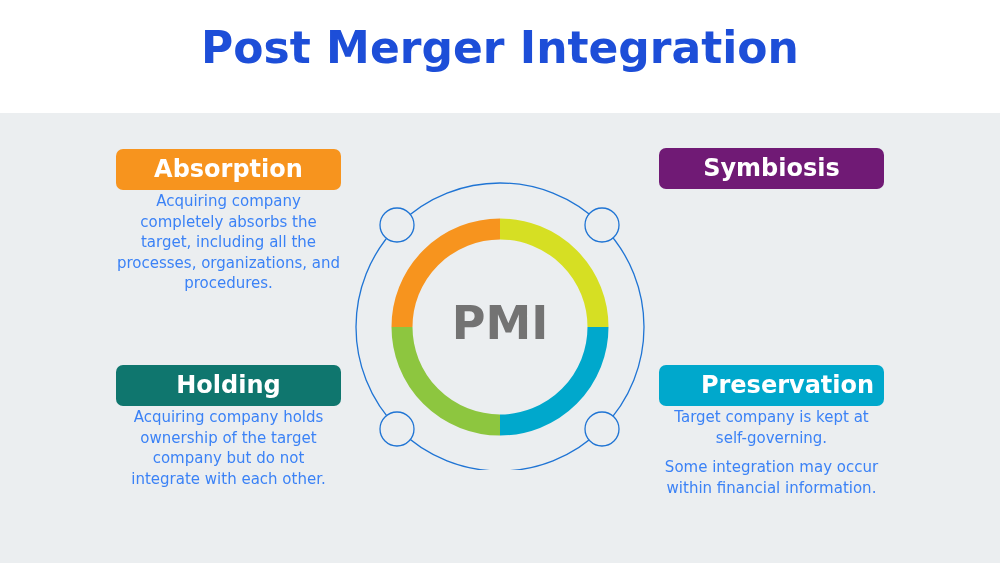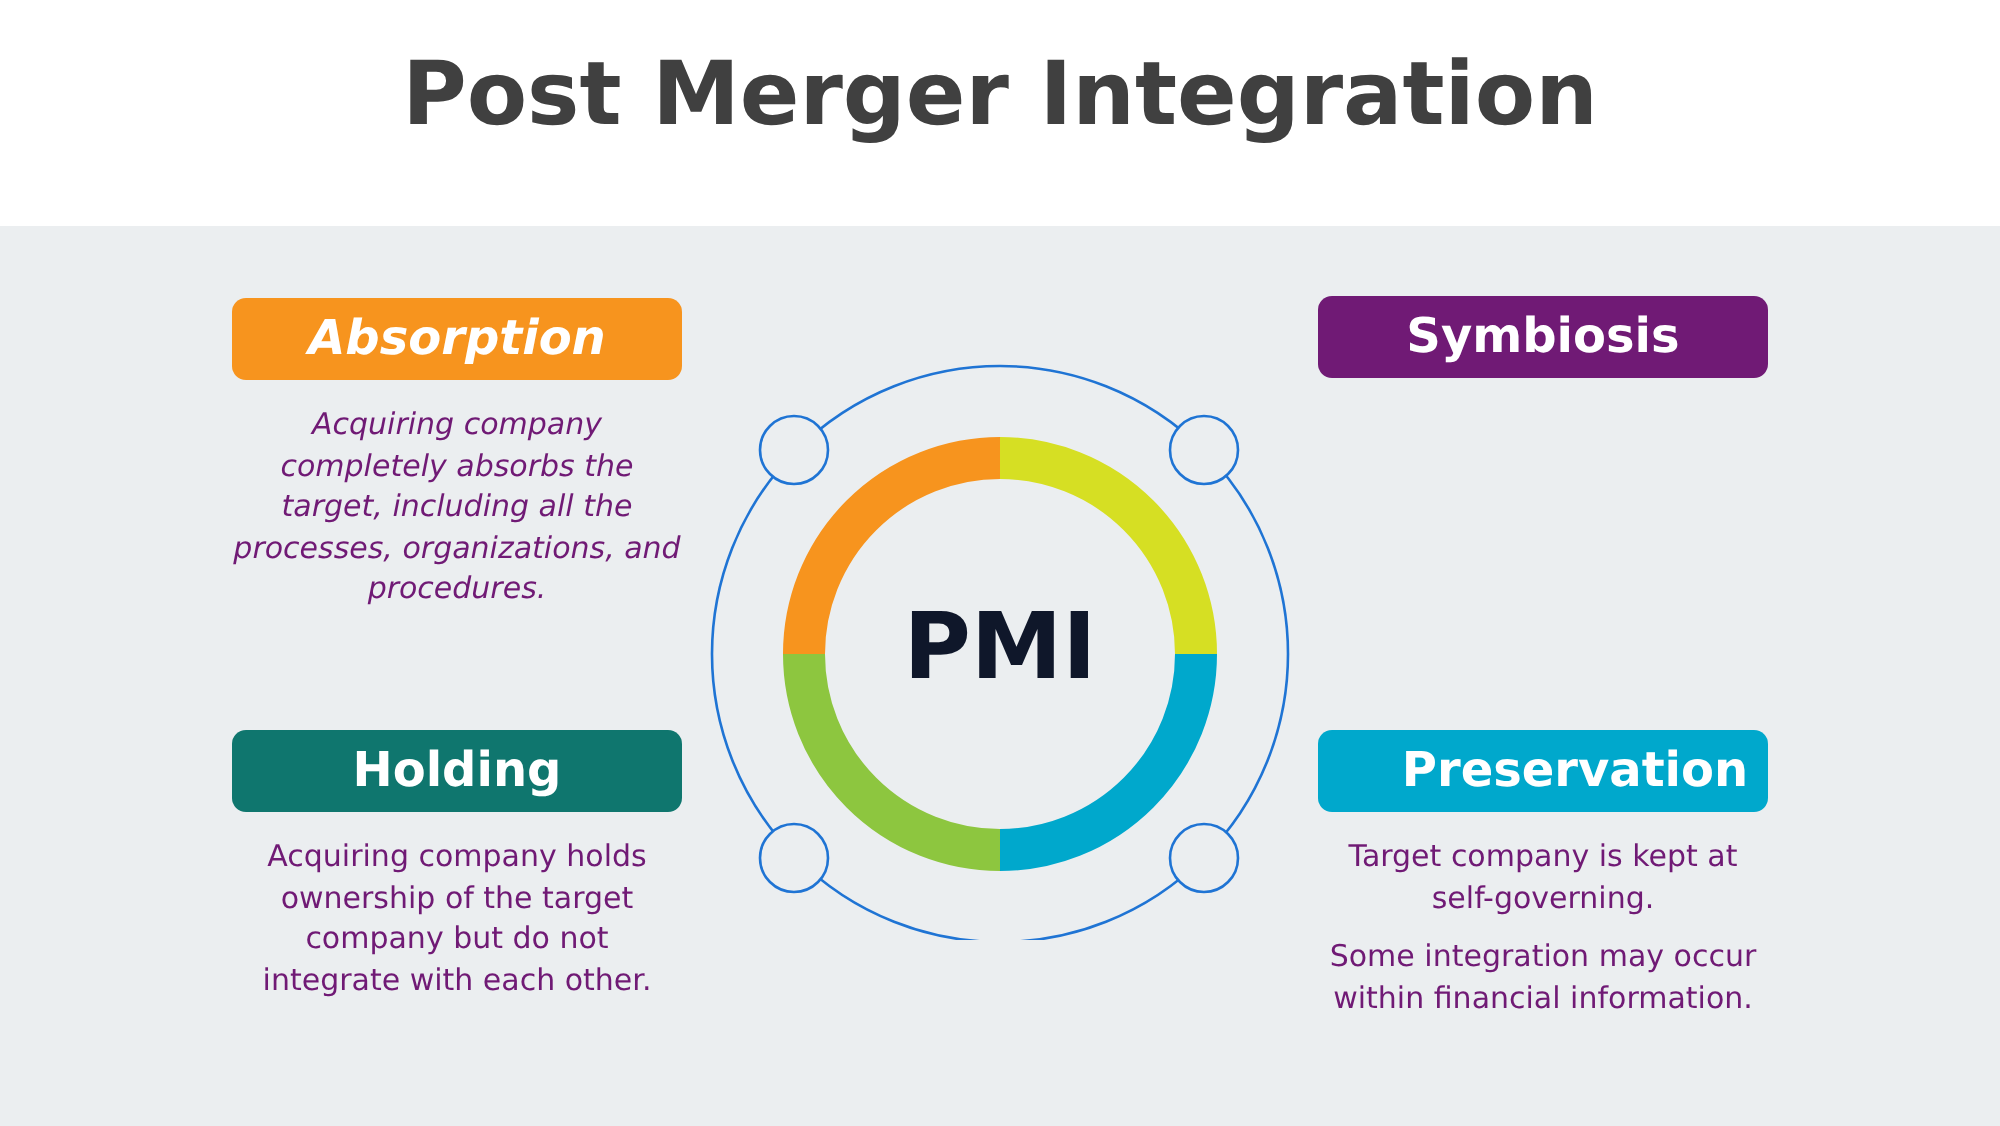--- a/index.html
+++ b/index.html
@@ -1,50 +1,50 @@
 <!DOCTYPE html>
 <html><head>
 <meta charset="utf-8">
 <style>
   * { box-sizing: border-box; margin: 0; padding: 0; }
   html, body { width: 1000px; height: 563px; overflow: hidden; background: #ffffff; }
   body { font-family: "DejaVu Sans", sans-serif; position: relative; }
   .title {
     position: absolute; top: 22px; left: 0; width: 1000px; text-align: center;
-    font-size: 44px; font-weight: bold; color: #404040; letter-spacing: 0px;
+    font-size: 44px; font-weight: bold; color: #1d4ed8; letter-spacing: 0px;
   }
   .panel {
     position: absolute; top: 113px; left: 0; width: 1000px; height: 450px;
     background: #ebeef0;
   }
   .card { position: absolute; width: 225px; text-align: center; }
   .pill {
     height: 41px; border-radius: 7px; color: #ffffff; font-weight: bold;
     font-size: 24px; line-height: 41px; text-align: center;
   }
   .desc {
-    margin-top: 12px; color: #701a75; font-size: 15px; line-height: 20.5px;
+    margin-top: 1px; color: #3b82f6; font-size: 15px; line-height: 20.5px;
     font-family: "DejaVu Sans", sans-serif;
   }
   .desc p + p { margin-top: 9px; }
   .diagram { position: absolute; left: 340px; top: 180px; width: 320px; height: 290px; }
   .pmi-label {
     position: absolute; left: 0; top: 0; width: 320px; height: 290px;
     display: flex; align-items: center; justify-content: center;
-    font-size: 46px; font-weight: bold; color: #0f172a; padding-top: 0px;
+    font-size: 46px; font-weight: bold; color: #737373; padding-top: 0px;
   }
 </style>
 </head>
 <body>
 
 <div class="title">Post Merger Integration</div>
 
 <div class="panel"></div>
 
-<div class="card" style="left:116px; top:149px;font-style:italic;">
+<div class="card" style="left:116px; top:149px;">
   <div class="pill" style="background:#f7941e;">Absorption</div>
   <div class="desc">
     <p>Acquiring company completely absorbs the target, including all the processes, organizations, and procedures.</p>
   </div>
 </div>
 
 <div class="card" style="left:659px; top:148px;">
   <div class="pill" style="background:#701a75;">Symbiosis</div>
 </div>
 

